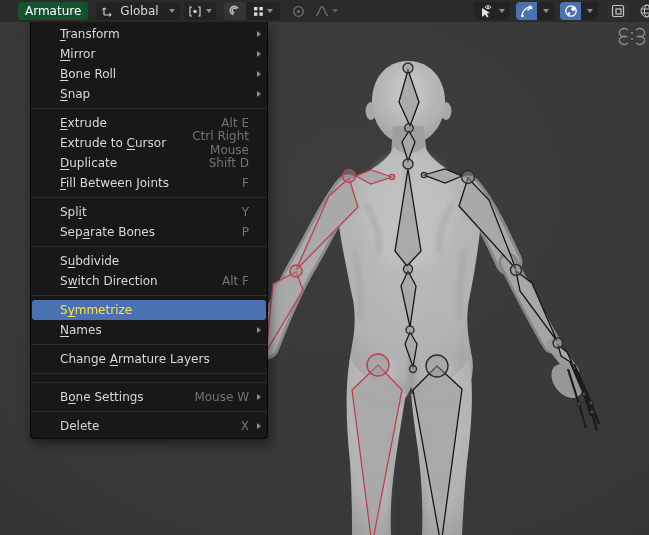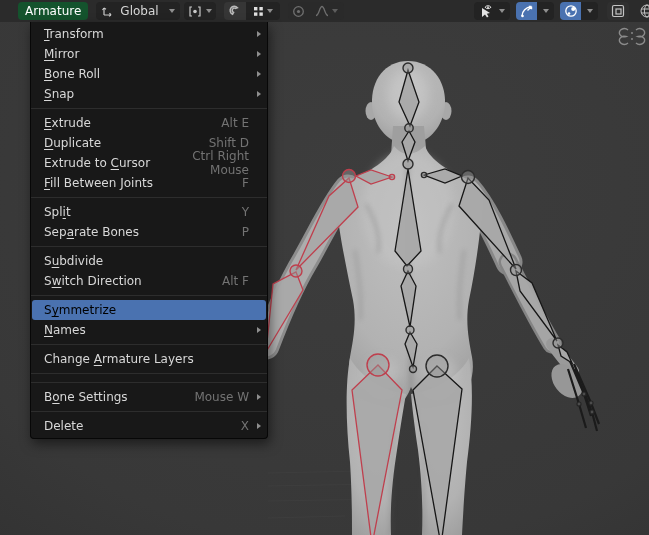--- a/index.html
+++ b/index.html
@@ -23,22 +23,22 @@
   .blue{background:#4a72b0;}
   .dark{background:#232323;}
   .mid{background:#363636;}
   svg.ic{display:block;}
   
   #menu{position:absolute;left:30px;top:22px;width:238px;background:#181818;
         border:1px solid #070707;border-top:none;border-radius:0 0 4px 4px;
         box-shadow:2px 5px 12px rgba(0,0,0,.5);box-sizing:border-box;
         padding:2px 0;z-index:5;font-size:12px;}
   .mi{height:20px;display:flex;align-items:center;margin:0 1px;border-radius:3px;
-      padding:0 5px 0 12px;color:#d8d8d8;}
-  .mi.hl{background:#4a72b0;color:#000000;}
+      padding:0 5px 0 28px;color:#d8d8d8;}
+  .mi.hl{background:#4a72b0;color:#fde047;}
   .mi-label{flex:0 0 auto;}
   .mi-sc{flex:1 1 auto;text-align:right;color:#737373;padding-right:2px;}
   .mi.hl .mi-sc{color:#c9d4e6;}
   .mi-arrow{flex:0 0 10px;display:flex;justify-content:flex-end;align-items:center;}
   .tri{width:0;height:0;border-top:3.5px solid transparent;border-bottom:3.5px solid transparent;
        border-left:4.5px solid #8f8f8f;display:inline-block;}
   .accel{text-decoration:underline;text-underline-offset:2px;text-decoration-thickness:1px;}
   .msep{height:9px;position:relative;}
   .msep::after{content:"";position:absolute;left:0;right:0;top:4px;height:1px;background:#2d2d2d;}
 </style>
@@ -343,30 +343,30 @@
           <span class="tri"></span>
         </span>
       </div>
       <div class="msep"></div>
       <div class="mi">
         <span class="mi-label"><span class="accel">E</span>xtrude</span>
         <span class="mi-sc">Alt E</span>
         <span class="mi-arrow"></span>
       </div>
       <div class="mi">
+        <span class="mi-label">Extrude to <span class="accel">C</span>ursor</span>
+        <span class="mi-sc">Ctrl Right Mouse</span>
+        <span class="mi-arrow"></span>
+      </div>
+      <div class="mi">
         <span class="mi-label"><span class="accel">D</span>uplicate</span>
         <span class="mi-sc">Shift D</span>
         <span class="mi-arrow"></span>
       </div>
       <div class="mi">
-        <span class="mi-label">Extrude to <span class="accel">C</span>ursor</span>
-        <span class="mi-sc">Ctrl Right Mouse</span>
-        <span class="mi-arrow"></span>
-      </div>
-      <div class="mi">
         <span class="mi-label"><span class="accel">F</span>ill Between Joints</span>
         <span class="mi-sc">F</span>
         <span class="mi-arrow"></span>
       </div>
       <div class="msep"></div>
       <div class="mi">
         <span class="mi-label">Spl<span class="accel">i</span>t</span>
         <span class="mi-sc">Y</span>
         <span class="mi-arrow"></span>
       </div>

